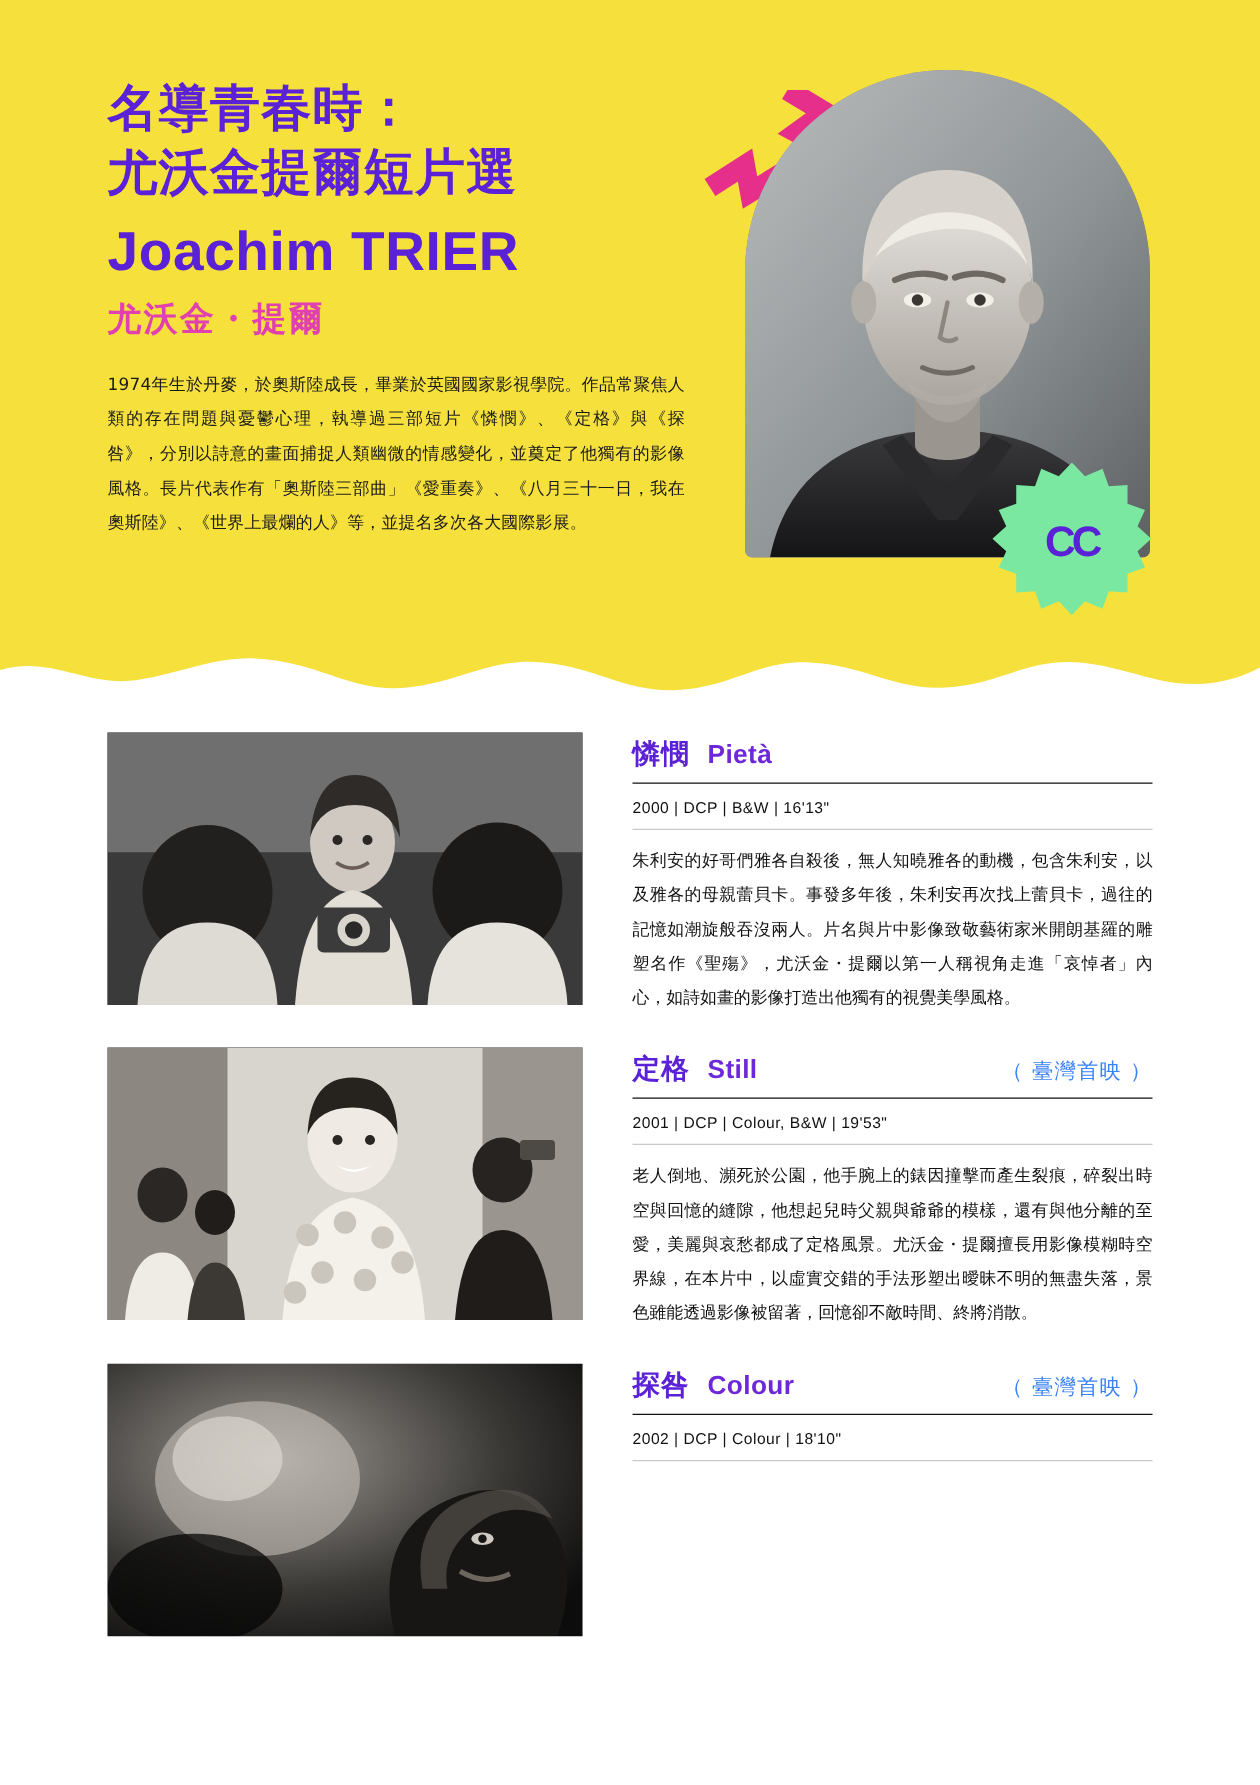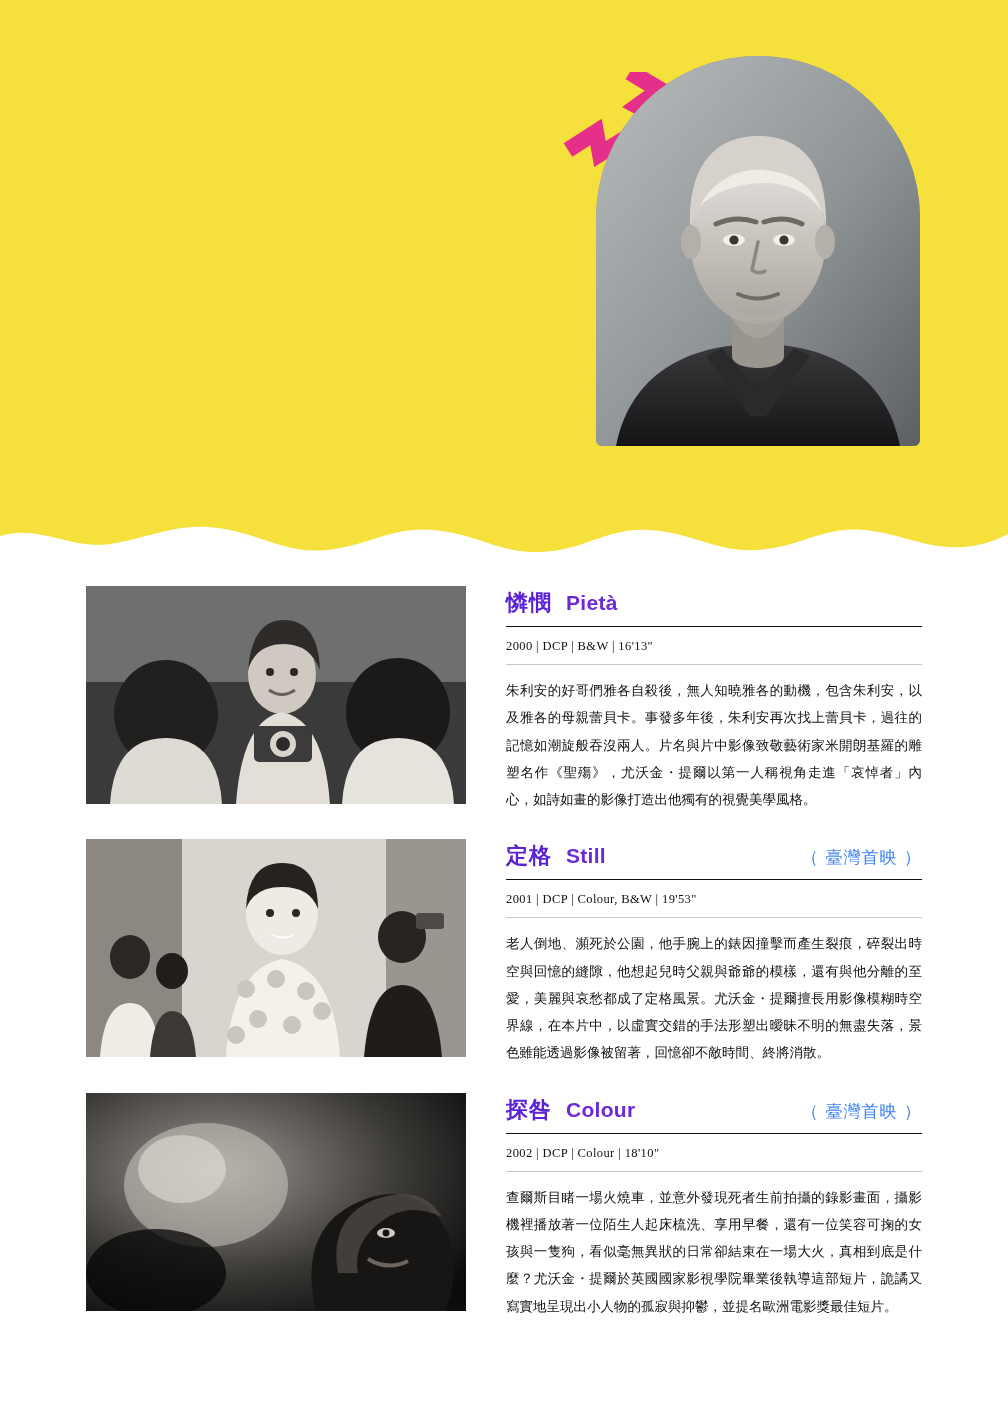--- a/index.html
+++ b/index.html
@@ -163,41 +163,48 @@
     letter-spacing: 0.3px;
   }
   .film-flag {
     margin-left: auto;
     font-family: "DejaVu Sans", sans-serif;
     color: #3b82f6;
     font-size: 17px;
     letter-spacing: 1px;
   }
   .film-meta {
-    font-family: Liberation Serif, serif;
+    font-family: Liberation Sans, sans-serif;
     font-size: 12.5px;
     color: #111;
     padding: 12px 0 10px 0;
     border-bottom: 1px solid #c9c9c9;
     letter-spacing: 0.4px;
   }
   .film-desc {
     font-family: "DejaVu Sans", sans-serif;
     font-size: 13.5px;
     line-height: 2.02;
     color: #111;
     padding-top: 12px;
     text-align: justify;
   }
 </style>
 </head>
 <body>
 
 <div class="hero">
 
+  <div class="hero-text">
+    <h1 class="title-cn">名導青春時：
+尤沃金提爾短片選</h1>
+    <div class="title-en">Joachim TRIER</div>
+    <div class="title-name-cn">尤沃金・提爾</div>
+    <p class="bio">1974年生於丹麥，於奧斯陸成長，畢業於英國國家影視學院。作品常聚焦人類的存在問題與憂鬱心理，執導過三部短片《憐憫》、《定格》與《探咎》，分別以詩意的畫面捕捉人類幽微的情感變化，並奠定了他獨有的影像風格。長片代表作有「奧斯陸三部曲」《愛重奏》、《八月三十一日，我在奧斯陸》、《世界上最爛的人》等，並提名多次各大國際影展。</p>
+  </div>
 
   <svg class="zigzag" viewBox="0 0 110 130">
     <path d="M70 0 L100 18 L78 34 L104 48 L72 64" fill="none" stroke="#e62e8b" stroke-width="17" stroke-linejoin="miter"></path>
     <path d="M8 78 L36 60 L40 82 L66 66 L62 92 L86 80" fill="none" stroke="#e62e8b" stroke-width="16" stroke-linejoin="miter"></path>
   </svg>
 
   <div class="portrait">
     <svg width="324" height="390" viewBox="0 0 324 390">
       <defs>
         <linearGradient id="bgGrad" x1="0" y1="0" x2="1" y2="1">
@@ -239,20 +246,26 @@
       <circle cx="188" cy="184" r="4.6" fill="#3a3733"></circle>
 
       <path d="M162 186 L156 214 q6 5 13 1" stroke="#8b8680" stroke-width="3.5" fill="none" stroke-linecap="round"></path>
 
       <path d="M142 238 q20 9 40 0" stroke="#6f6a64" stroke-width="4" fill="none" stroke-linecap="round"></path>
 
       <path d="M128 248 q34 26 68 0 q-16 34 -34 34 q-18 0 -34 -34" fill="#b7b2ab" opacity="0.45"></path>
     </svg>
   </div>
 
+  <div class="badge">
+    <svg width="135" height="133" viewBox="0 0 135 133">
+      <path d="M67.5 2 L78 13 L92 7 L97 21 L112 20 L112 35 L126 40 L120 53 L131 63 L120 73 L126 86 L112 91 L112 106 L97 105 L92 119 L78 113 L67.5 124 L57 113 L43 119 L38 105 L23 106 L23 91 L9 86 L15 73 L4 63 L15 53 L9 40 L23 35 L23 20 L38 21 L43 7 L57 13 Z" fill="#7ae8a0"></path>
+    </svg>
+    <div class="badge-label">CC</div>
+  </div>
 
   <svg class="hero-wave" viewBox="0 0 1008 40" preserveAspectRatio="none">
     <path d="M0 14 C40 2 70 28 110 22 C150 16 176 0 218 6 C262 12 284 32 326 28 C368 24 392 4 434 8 C478 12 500 32 542 30 C586 28 606 6 648 8 C692 10 714 30 756 28 C800 26 822 4 864 8 C906 12 930 30 972 24 C990 21 1000 16 1008 12 L1008 40 L0 40 Z" fill="#ffffff"></path>
   </svg>
 </div>
 
 <div class="films">
 
   <div class="film">
     <div class="film-still">
@@ -363,17 +376,16 @@
         <ellipse cx="70" cy="180" rx="70" ry="44" fill="#050505" opacity="0.75"></ellipse>
       </svg>
     </div>
     <div class="film-info">
       <div class="film-head">
         <span class="film-title-cn">探咎</span>
         <span class="film-title-en">Colour</span>
         <span class="film-flag">（ 臺灣首映 ）</span>
       </div>
       <div class="film-meta">2002 | DCP | Colour | 18'10"</div>
-      <div class="film-desc">查爾斯目睹一場火燒車，並意外發現死者生前拍攝的錄影畫面，攝影機裡播放著一位陌生人起床梳洗、享用早餐，還有一位笑容可掬的女孩與一隻狗，看似毫無異狀的日常卻結束在一場大火，真相到底是什麼？尤沃金・提爾於英國國家影視學院畢業後執導這部短片，詭譎又寫實地呈現出小人物的孤寂與抑鬱，並提名歐洲電影獎最佳短片。</div>
     </div>
   </div>
 
 </div>
 
 </body></html>

